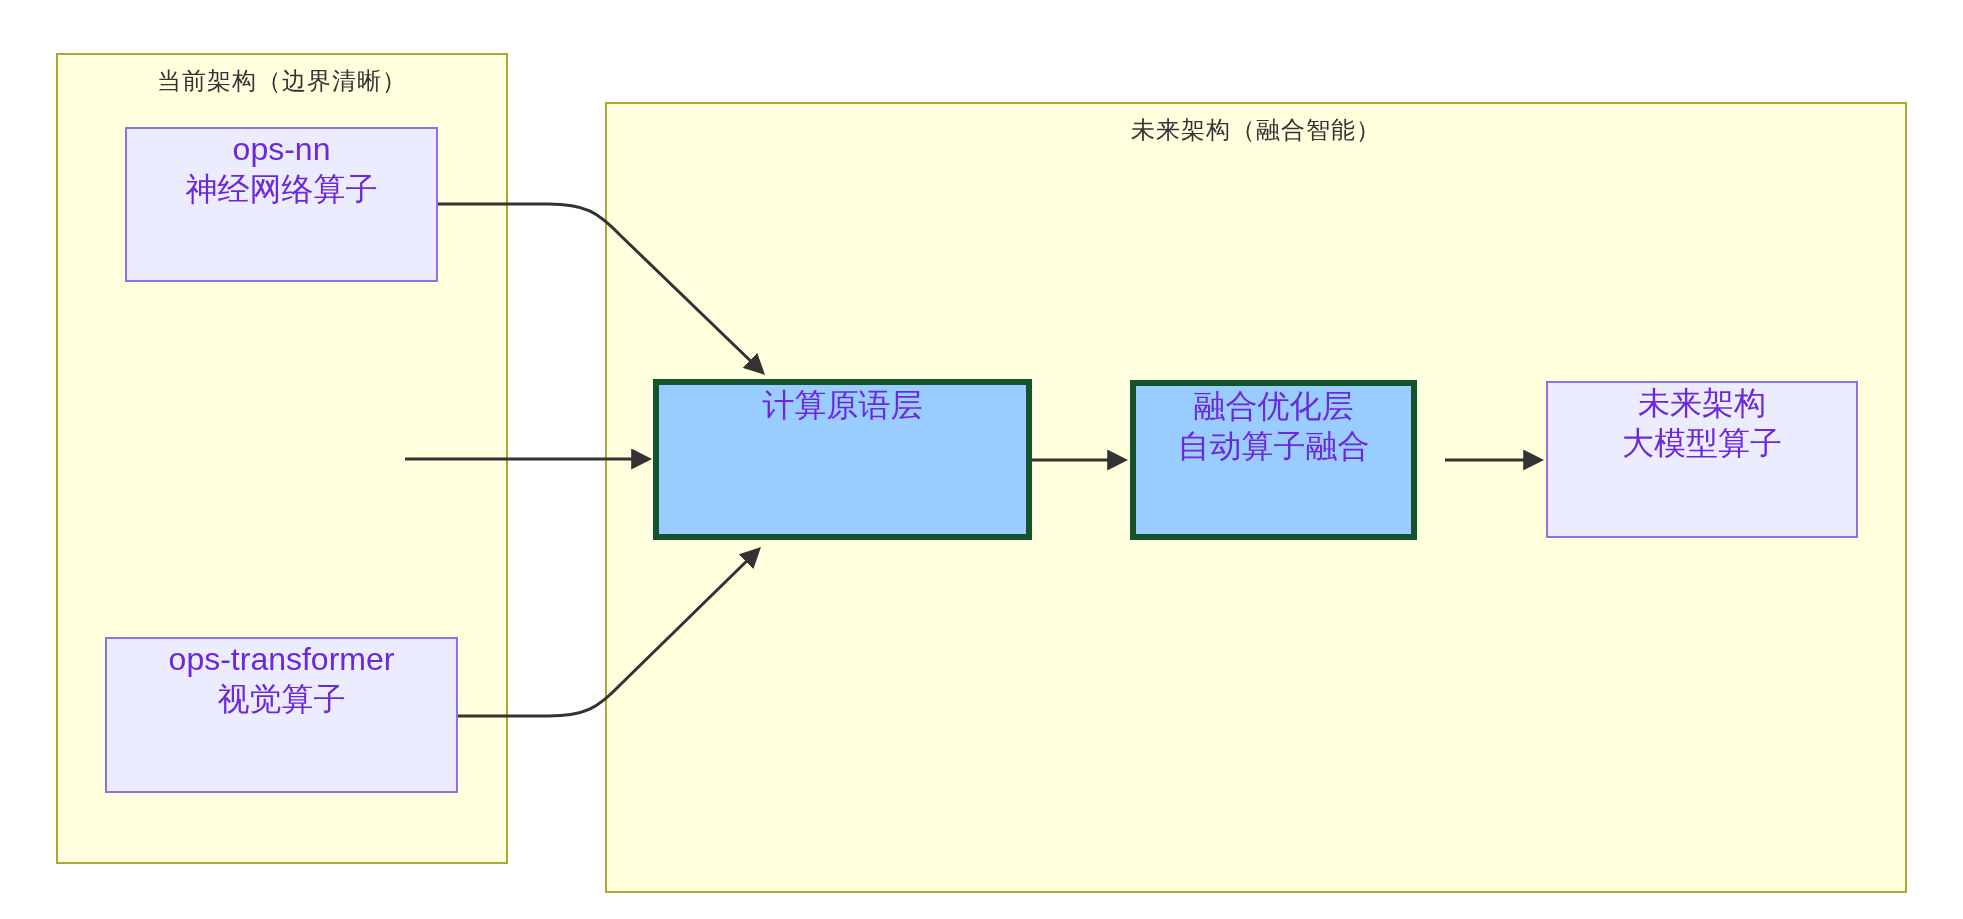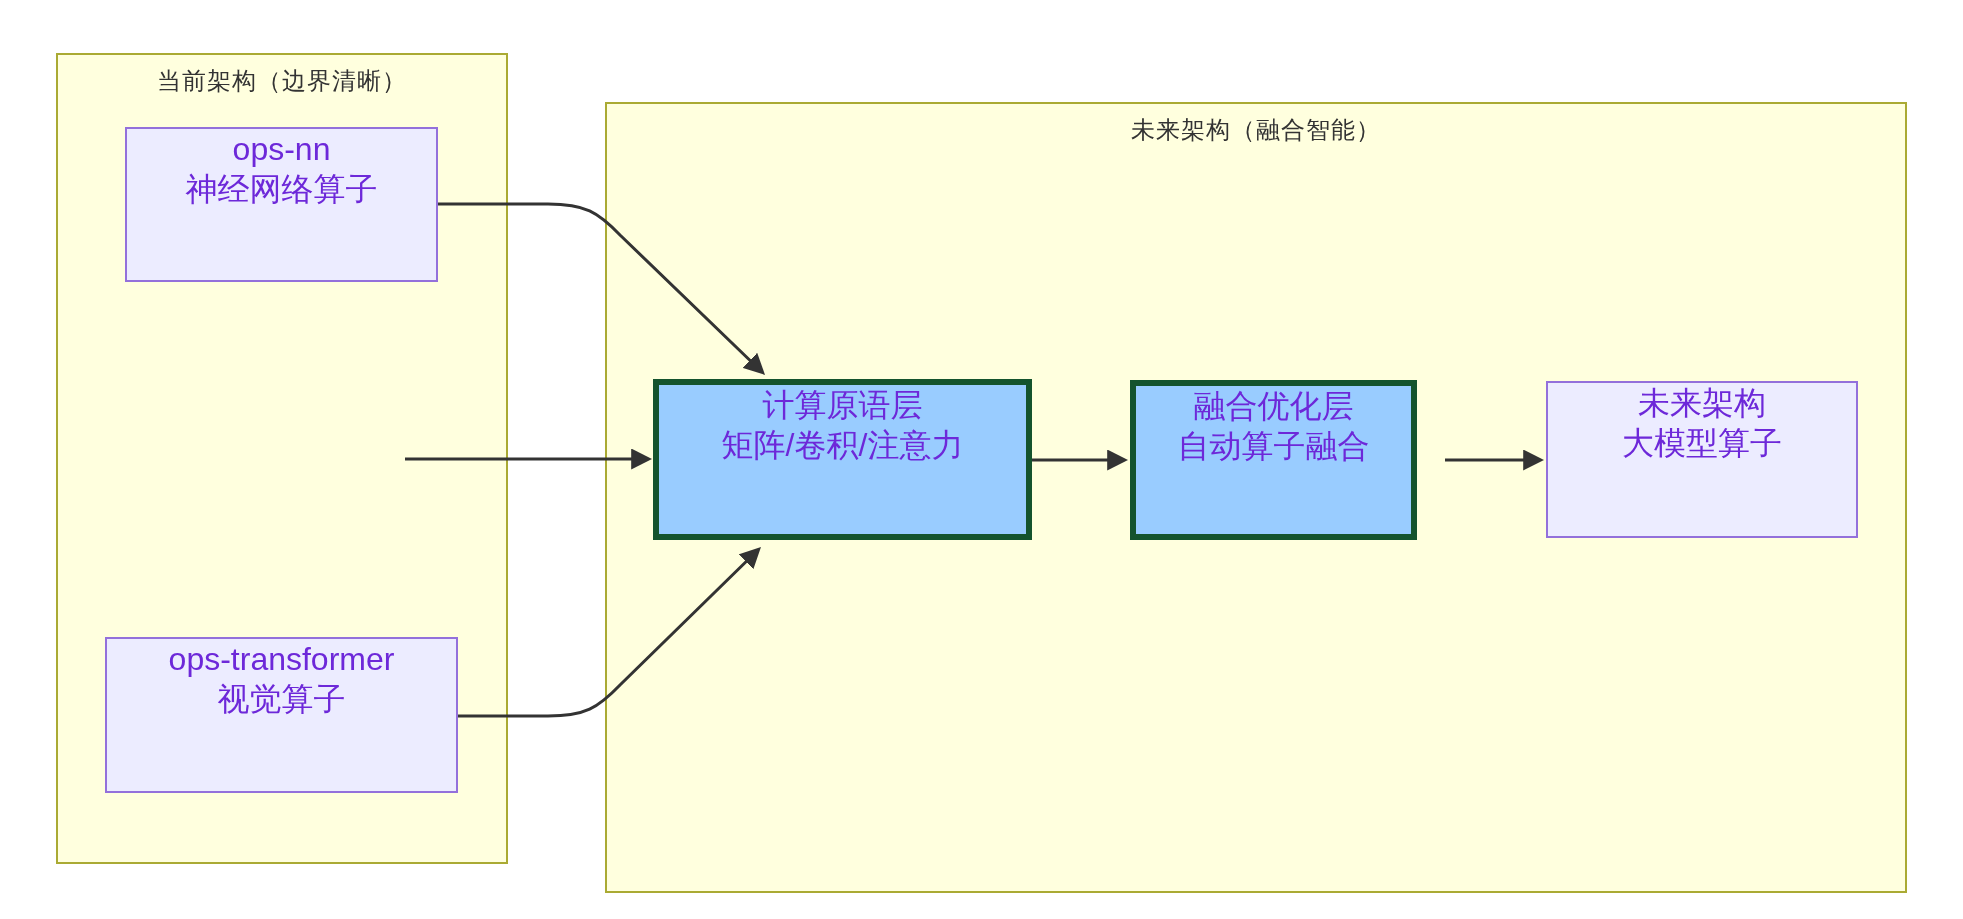--- a/index.html
+++ b/index.html
@@ -105,21 +105,20 @@
   </div>
 
 
   <div class="node node-default" id="node-ops-transformer">
     <span>ops-transformer</span>
     <span>视觉算子</span>
   </div>
 
   <div class="node node-highlight" id="node-primitive">
     <span>计算原语层</span>
-    <span>矩阵/卷积/注意力</span>
   </div>
 
   <div class="node node-highlight" id="node-fusion">
     <span>融合优化层</span>
     <span>自动算子融合</span>
   </div>
 
   <div class="node node-default" id="node-domain">
     <span>未来架构</span>
     <span>大模型算子</span>

